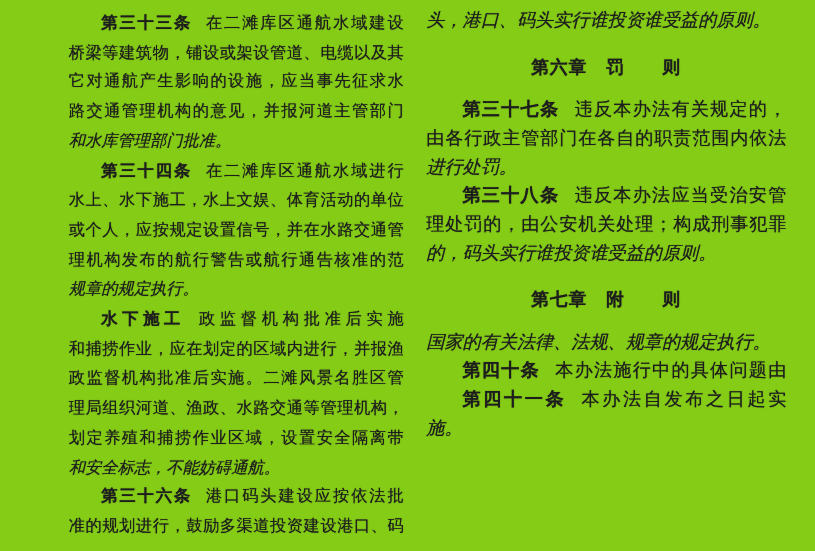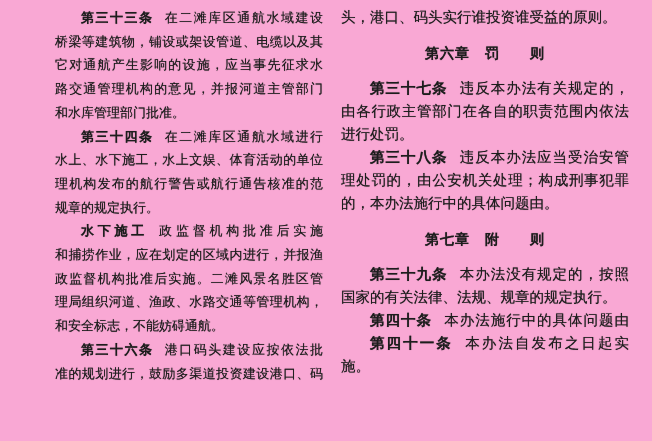--- a/index.html
+++ b/index.html
@@ -11,21 +11,21 @@
     width: 652px;
     height: 441px;
     overflow: hidden;
     font-family: "Liberation Serif", "DejaVu Serif", serif;
     color: #1d1d1d;
   }
   .page {
     position: relative;
     width: 652px;
     height: 441px;
-    background: #f9a8d4;
+    background: #84cc16;
     box-sizing: border-box;
     padding-top: 6px;
     display: flex;
   }
   .column {
     box-sizing: border-box;
   }
   .column-left {
     margin-left: 55px;
     width: 268px;
@@ -44,20 +44,21 @@
     white-space: nowrap;
     text-shadow: 0 0 0.7px rgba(30,30,30,0.75);
   }
   .line.full, .line.article {
     text-align-last: justify;
     white-space: normal;
   }
   .line.end {
     text-align: center;
     text-align-last: left;
+    font-style: italic;
   }
   .line.article {
     text-indent: 2em;
   }
   .lead {
     font-weight: bold;
     margin-right: 0.85em;
     font-family: "Liberation Sans", "DejaVu Sans", sans-serif;
   }
   .line.heading {
@@ -77,39 +78,40 @@
 
 <div class="page">
   <div class="column column-left">
       <div class="line article"><span class="lead">第三十三条</span><span>在二滩库区通航水域建设</span></div>
       <div class="line full">桥梁等建筑物，铺设或架设管道、电缆以及其</div>
       <div class="line full">它对通航产生影响的设施，应当事先征求水</div>
       <div class="line full">路交通管理机构的意见，并报河道主管部门</div>
       <div class="line end">和水库管理部门批准。</div>
       <div class="line article"><span class="lead">第三十四条</span><span>在二滩库区通航水域进行</span></div>
       <div class="line full">水上、水下施工，水上文娱、体育活动的单位</div>
+      <div class="line full">或个人，应按规定设置信号，并在水路交通管</div>
       <div class="line full">理机构发布的航行警告或航行通告核准的范</div>
       <div class="line end">规章的规定执行。</div>
       <div class="line article"><span class="lead">水下施工</span><span>政监督机构批准后实施</span></div>
       <div class="line full">和捕捞作业，应在划定的区域内进行，并报渔</div>
       <div class="line full">政监督机构批准后实施。二滩风景名胜区管</div>
       <div class="line full">理局组织河道、渔政、水路交通等管理机构，</div>
+      <div class="line full">划定养殖和捕捞作业区域，设置安全隔离带</div>
       <div class="line end">和安全标志，不能妨碍通航。</div>
       <div class="line article"><span class="lead">第三十六条</span><span>港口码头建设应按依法批</span></div>
       <div class="line full">准的规划进行，鼓励多渠道投资建设港口、码</div>
     </div>
   <div class="column column-right">
       <div class="line end">头，港口、码头实行谁投资谁受益的原则。</div>
       <div class="line heading">第六章　罚　　则</div>
       <div class="line article"><span class="lead">第三十七条</span><span>违反本办法有关规定的，</span></div>
       <div class="line full">由各行政主管部门在各自的职责范围内依法</div>
       <div class="line end">进行处罚。</div>
       <div class="line article"><span class="lead">第三十八条</span><span>违反本办法应当受治安管</span></div>
       <div class="line full">理处罚的，由公安机关处理；构成刑事犯罪</div>
-      <div class="line end">的，本办法施行中的具体问题由。</div>
+      <div class="line end">的，码头实行谁投资谁受益的原则。</div>
       <div class="line heading">第七章　附　　则</div>
-      <div class="line article"><span class="lead">第三十九条</span><span>本办法没有规定的，按照</span></div>
       <div class="line end">国家的有关法律、法规、规章的规定执行。</div>
       <div class="line article"><span class="lead">第四十条</span><span>本办法施行中的具体问题由</span></div>
       <div class="line article"><span class="lead">第四十一条</span><span>本办法自发布之日起实</span></div>
       <div class="line end">施。</div>
     </div>
 </div>
 
 </body></html>

